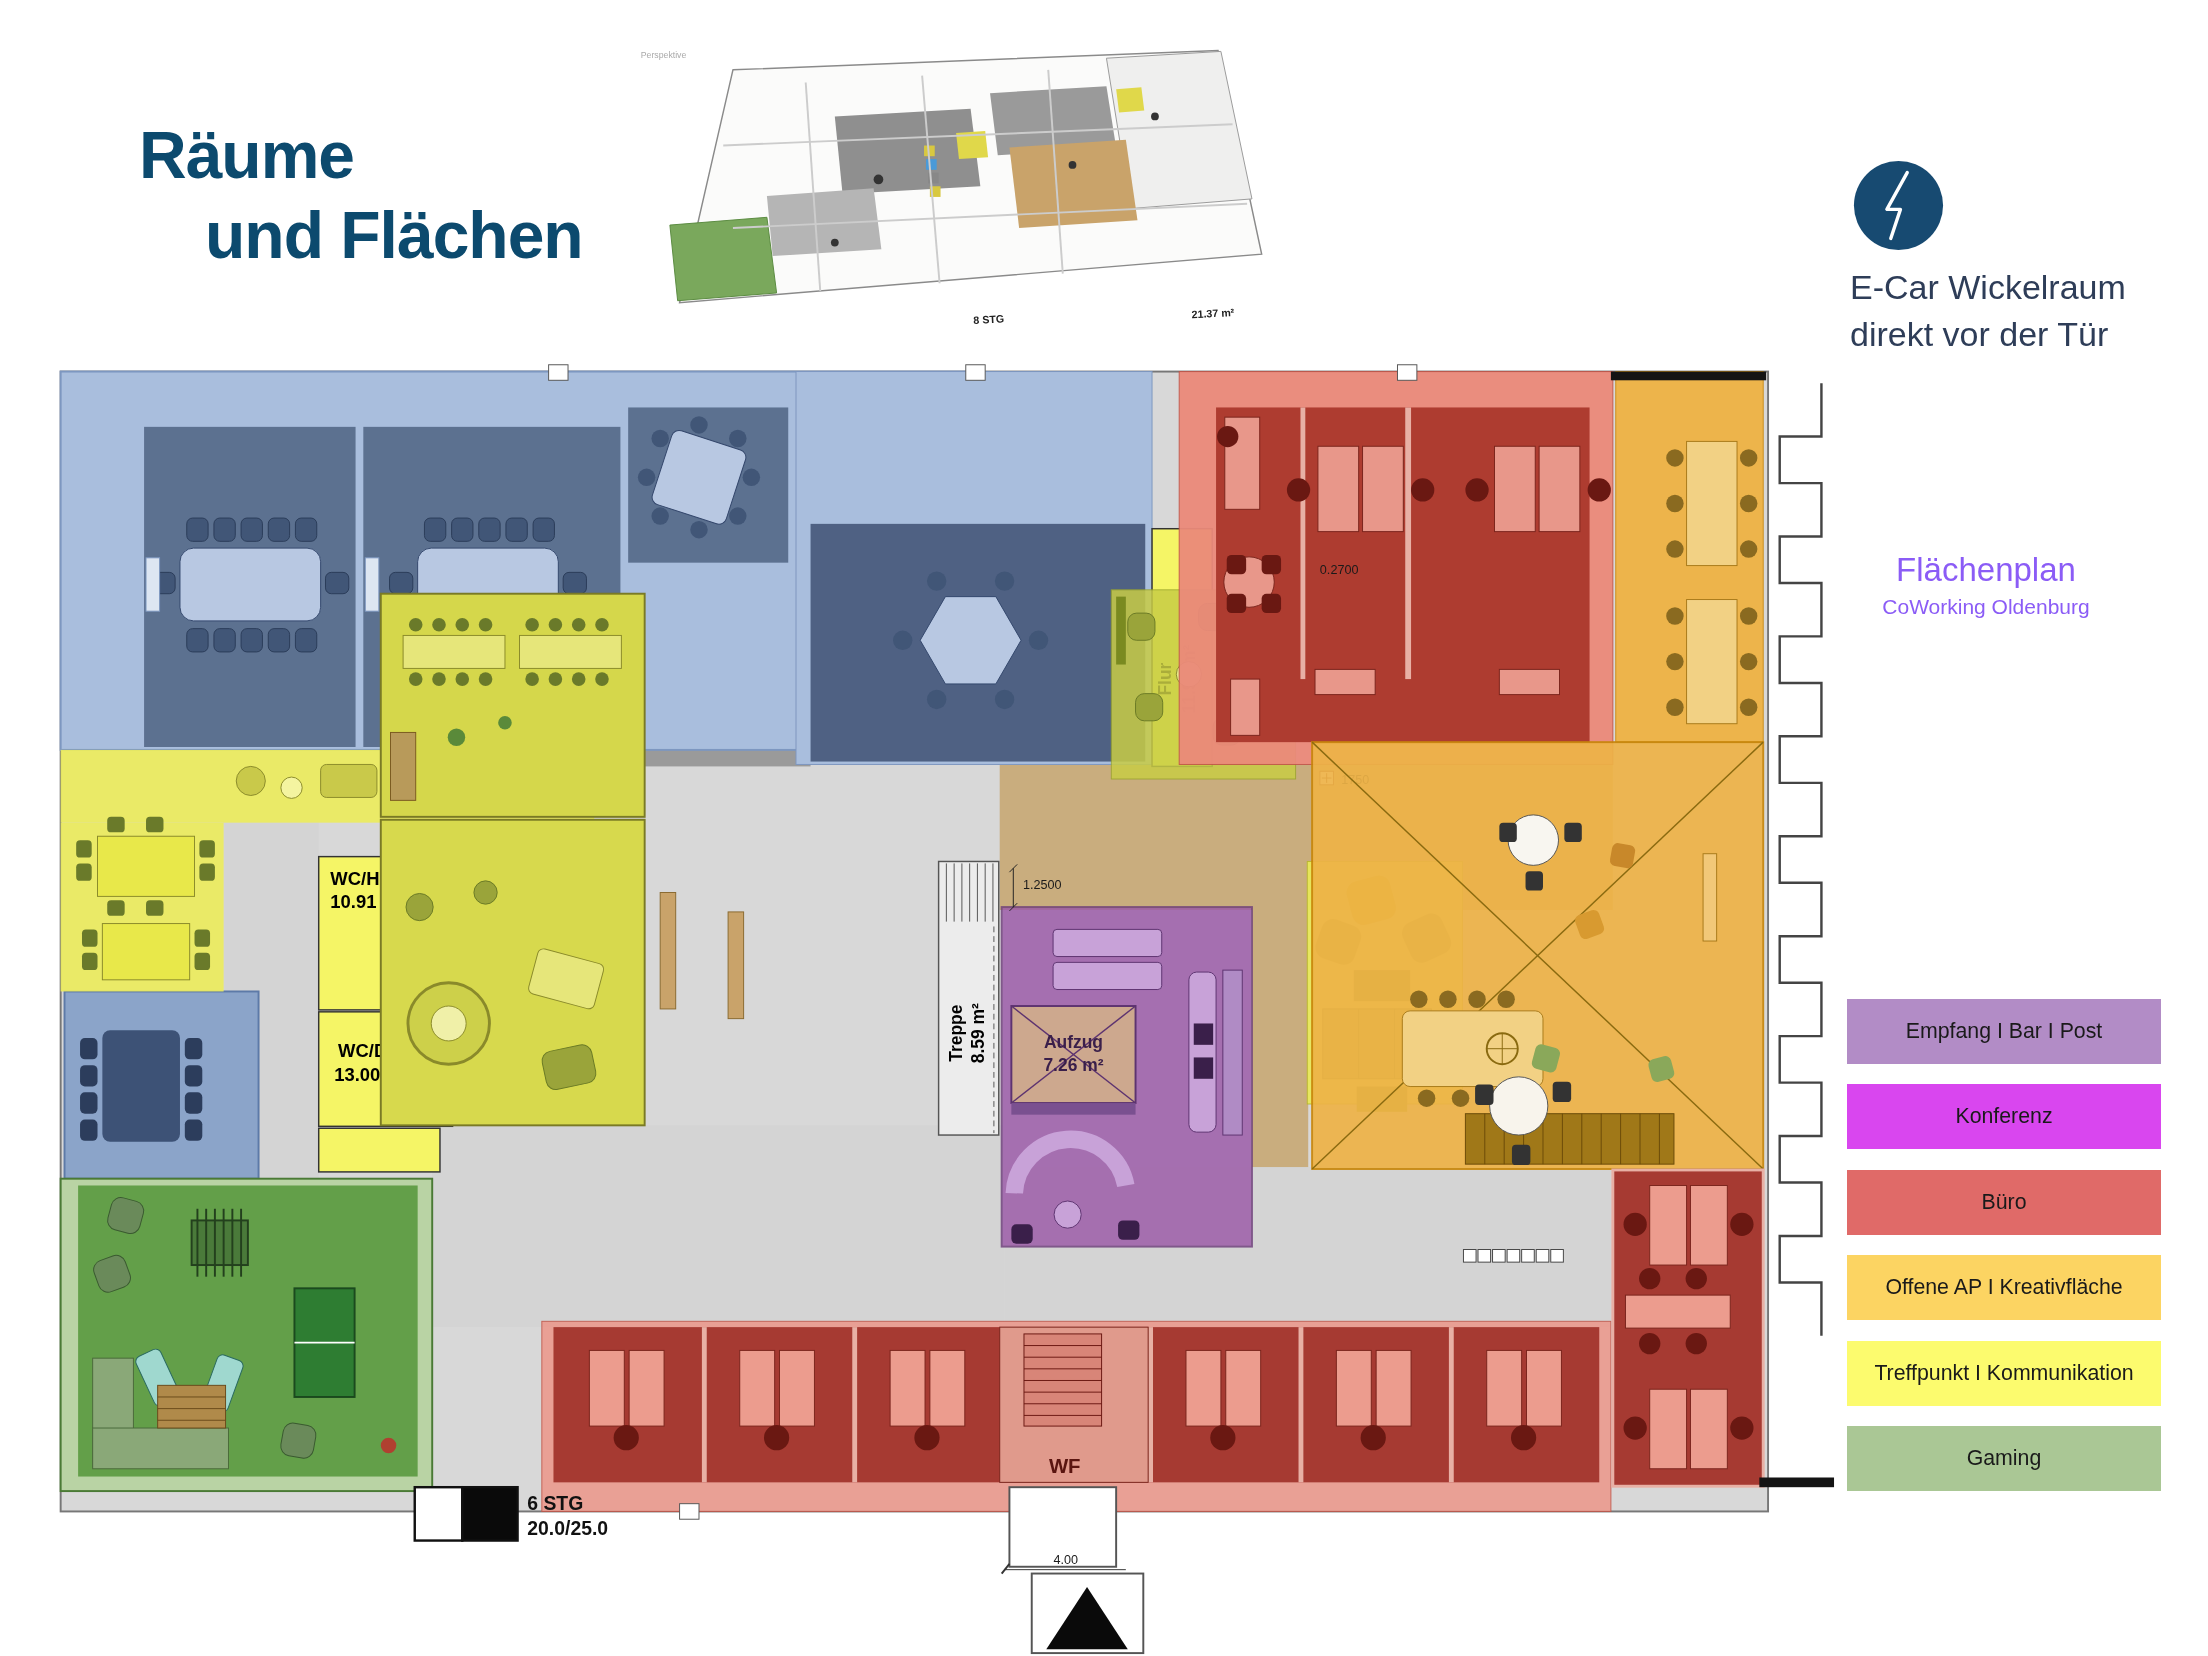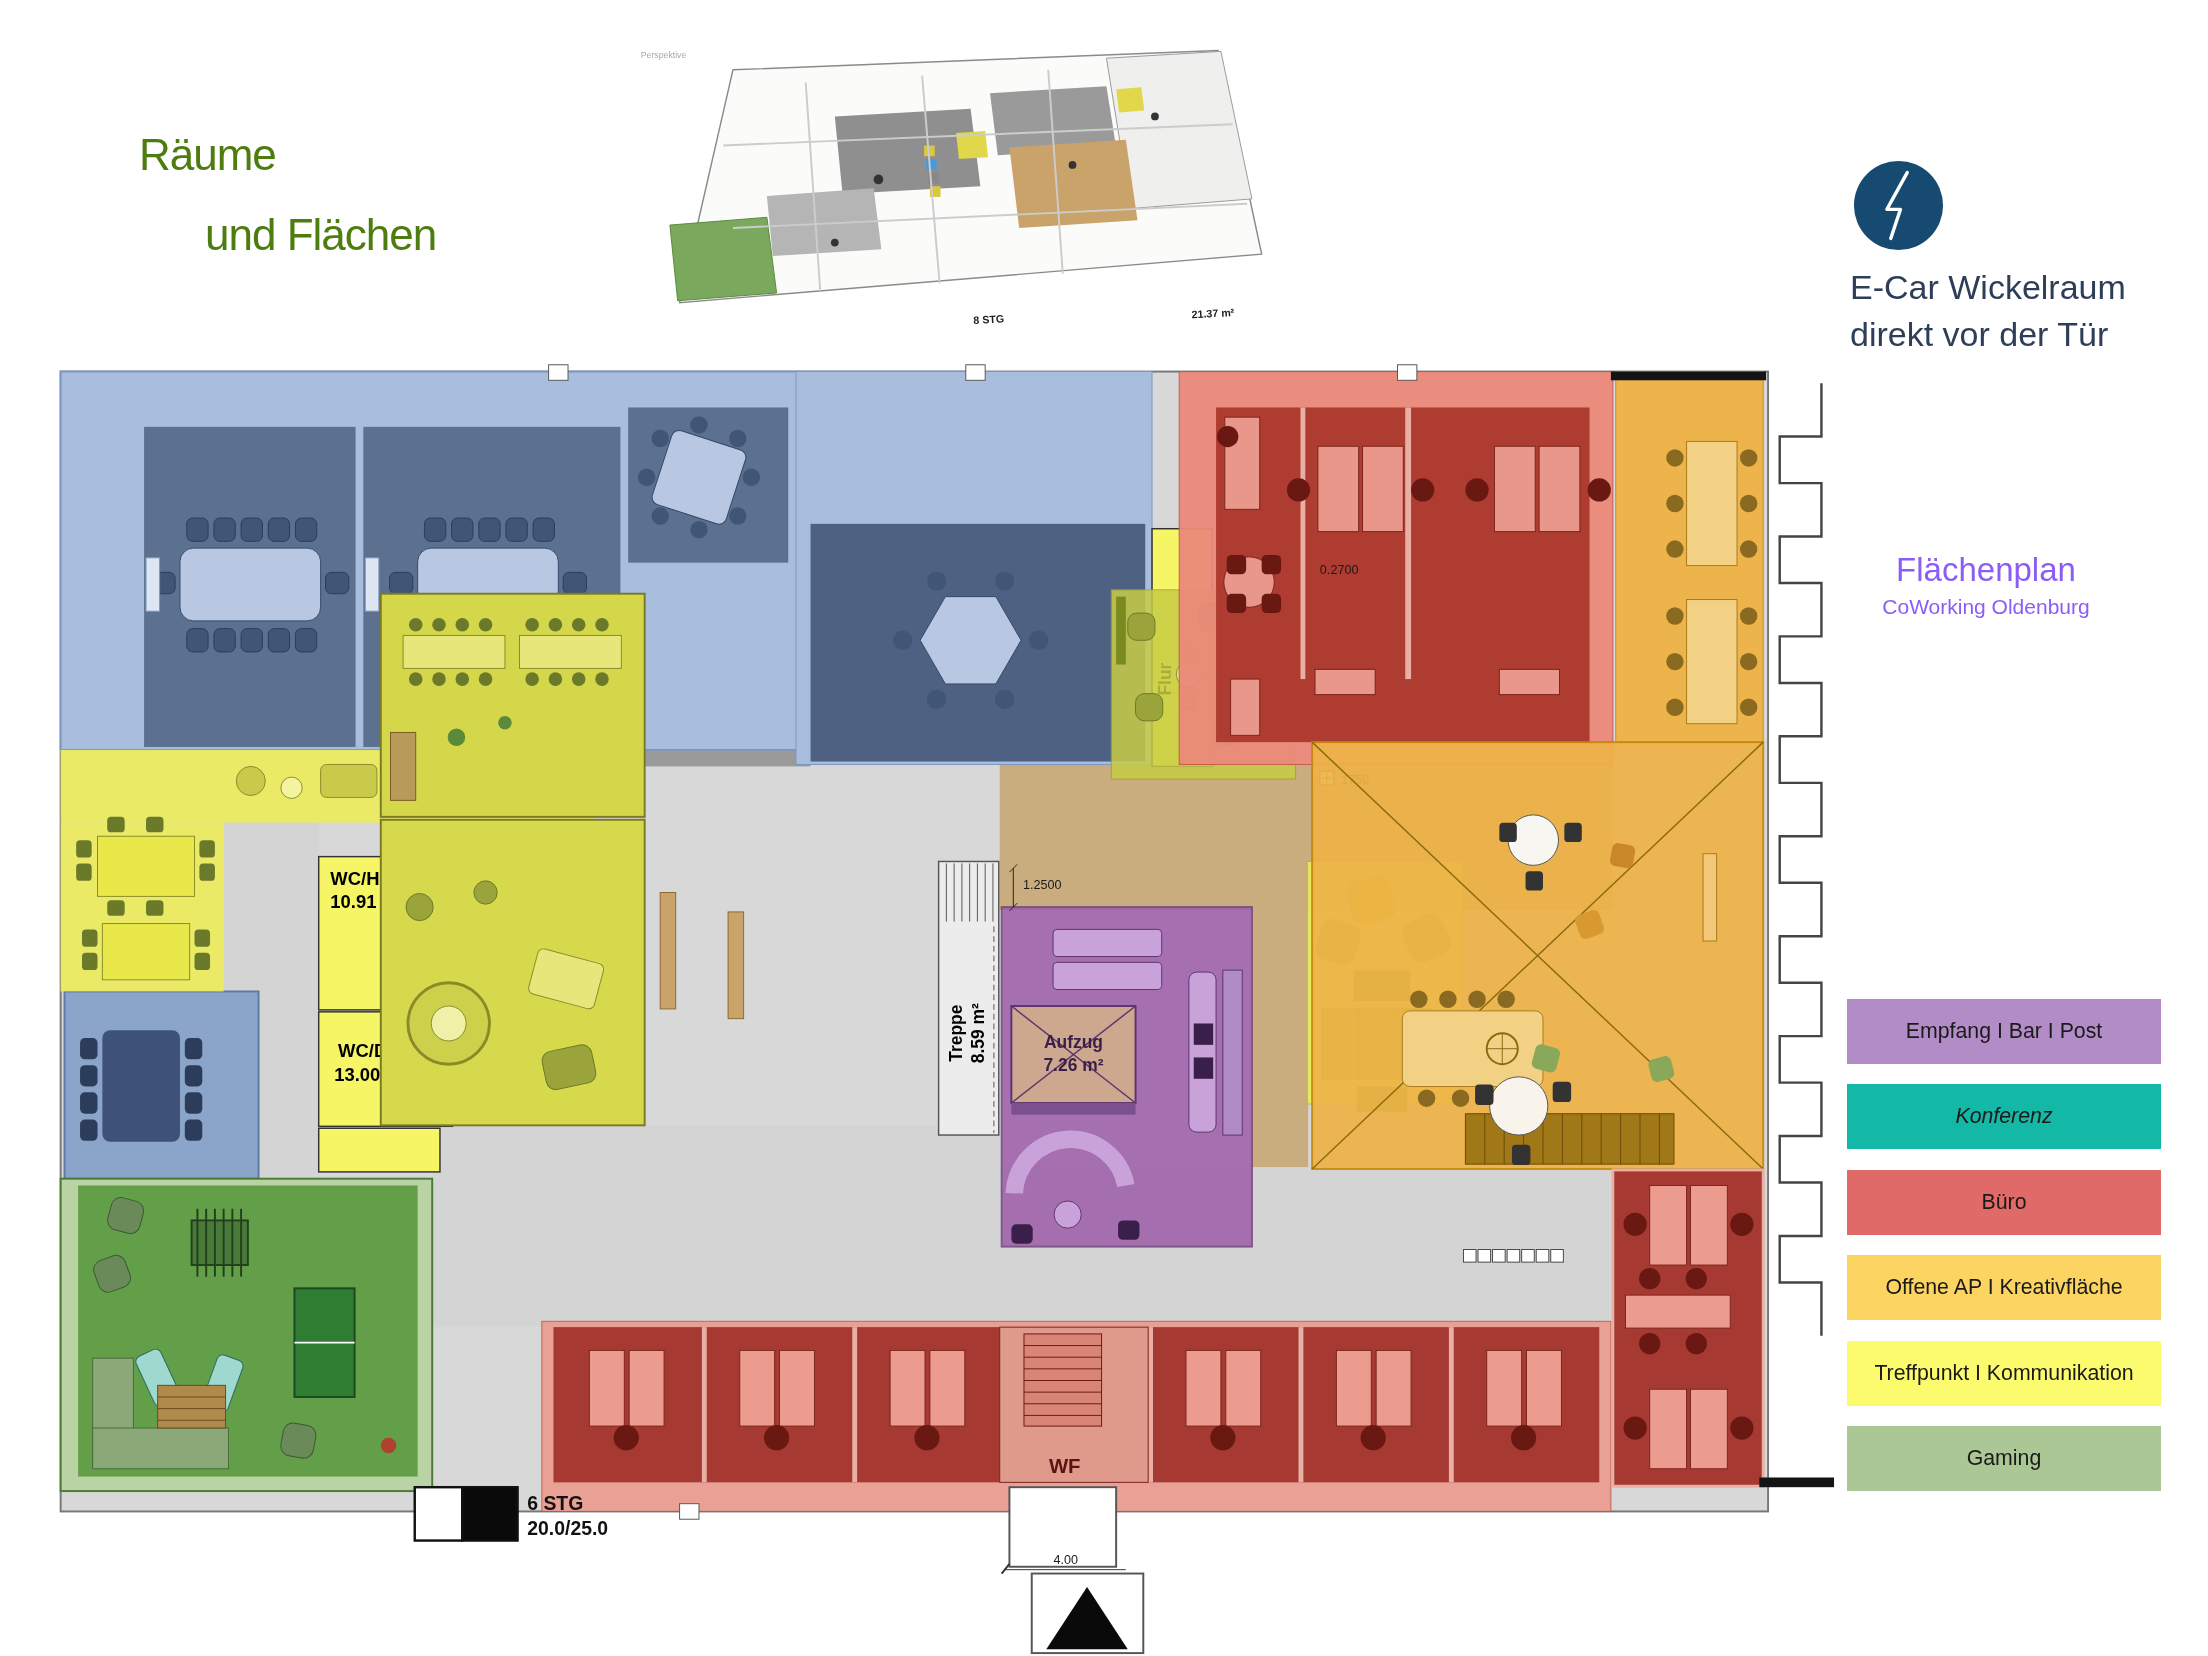--- a/index.html
+++ b/index.html
@@ -1,21 +1,21 @@
 <!DOCTYPE html>
 <html><head>
 <meta charset="utf-8">
 <style>
   html,body{margin:0;padding:0;background:#fff;}
   body{width:2209px;height:1656px;position:relative;overflow:hidden;
        font-family:"Liberation Sans","DejaVu Sans",sans-serif;color:#1a1a1a;}
   .abs{position:absolute;}
   
-  #page-title{left:139px;top:115px;color:#4d7c0f;font-weight:normal;
-              font-size:44px;line-height:80px;letter-spacing:-1px;}
+  #page-title{left:139px;top:115px;color:#0c4a6e;font-weight:bold;
+              font-size:66px;line-height:80px;letter-spacing:-1px;}
   #page-title .l2{margin-left:66px;}
   
   #ecar{left:1850px;top:159px;width:320px;}
   #ecar .logo{width:93px;height:93px;margin-left:1.9px;}
   #ecar .txt{margin-top:7.8px;font-size:34px;line-height:47px;color:#2e3d58;font-weight:normal;}
   
   #plan-header{left:1847px;top:551px;width:278px;text-align:center;color:#8b5cf6;}
   #plan-header .h1{font-size:33px;font-weight:400;}
   #plan-header .h2{font-size:21px;margin-top:5.8px;}
   
@@ -45,21 +45,21 @@
 
 <div id="plan-header" class="abs">
   <div class="h1">Flächenplan</div>
   <div class="h2">CoWorking Oldenburg</div>
 </div>
 
 <div id="legend" class="abs">
     <div class="legend-item" style="background: rgb(178, 140, 198);">
       <span>Empfang I Bar I Post</span>
     </div>
-    <div class="legend-item" style="background: #14b8a6; font-style: italic;">
+    <div class="legend-item" style="background: #d946ef;">
       <span>Konferenz</span>
     </div>
     <div class="legend-item" style="background: rgb(224, 106, 104);">
       <span>Büro</span>
     </div>
     <div class="legend-item" style="background: rgb(252, 212, 98);">
       <span>Offene AP I Kreativfläche</span>
     </div>
     <div class="legend-item" style="background: rgb(252, 251, 110);">
       <span>Treffpunkt I Kommunikation</span>

